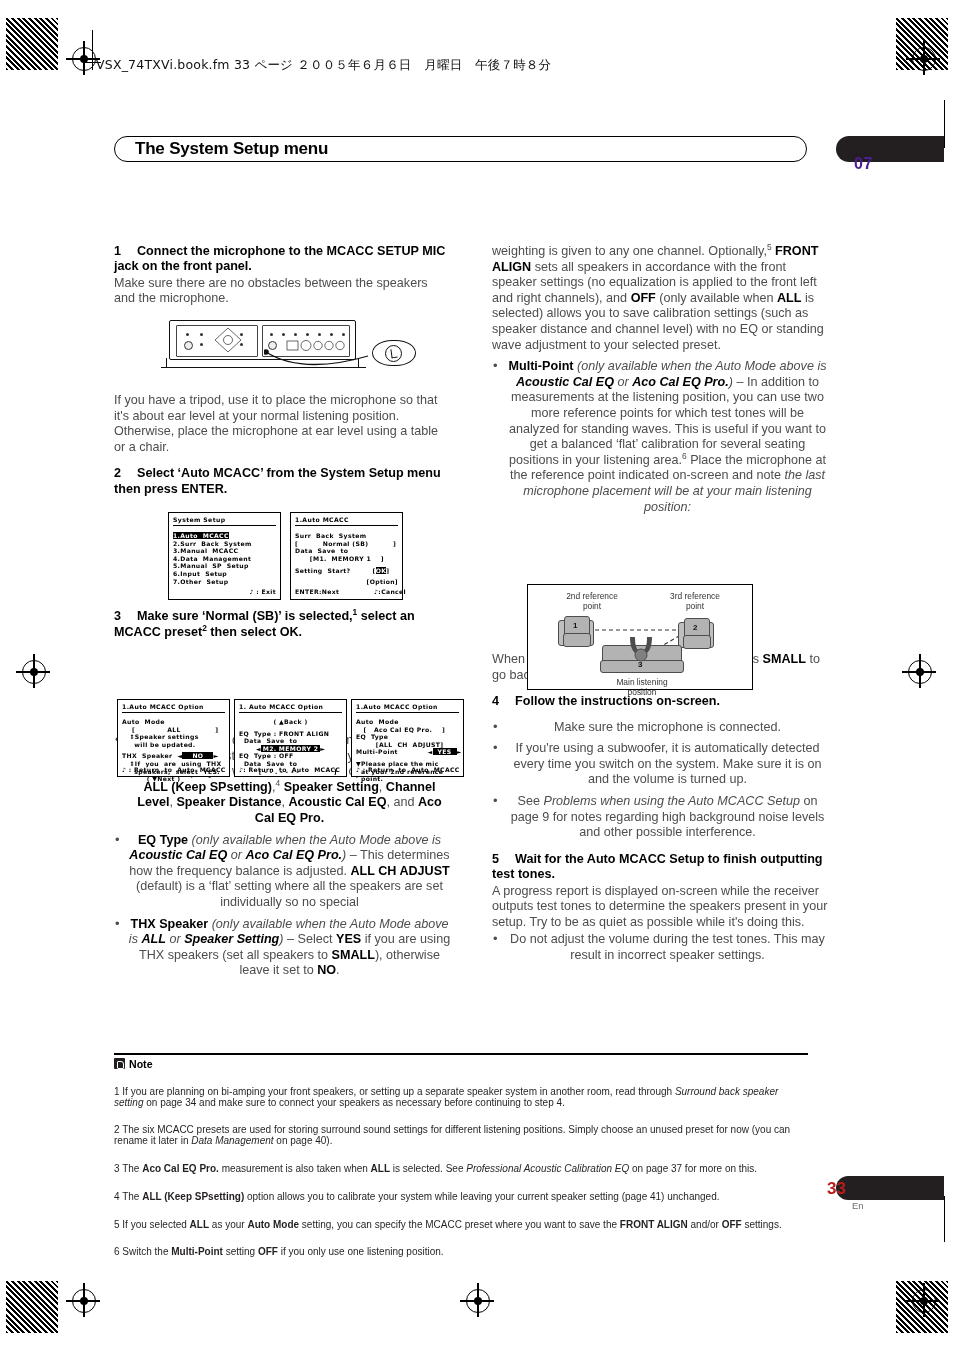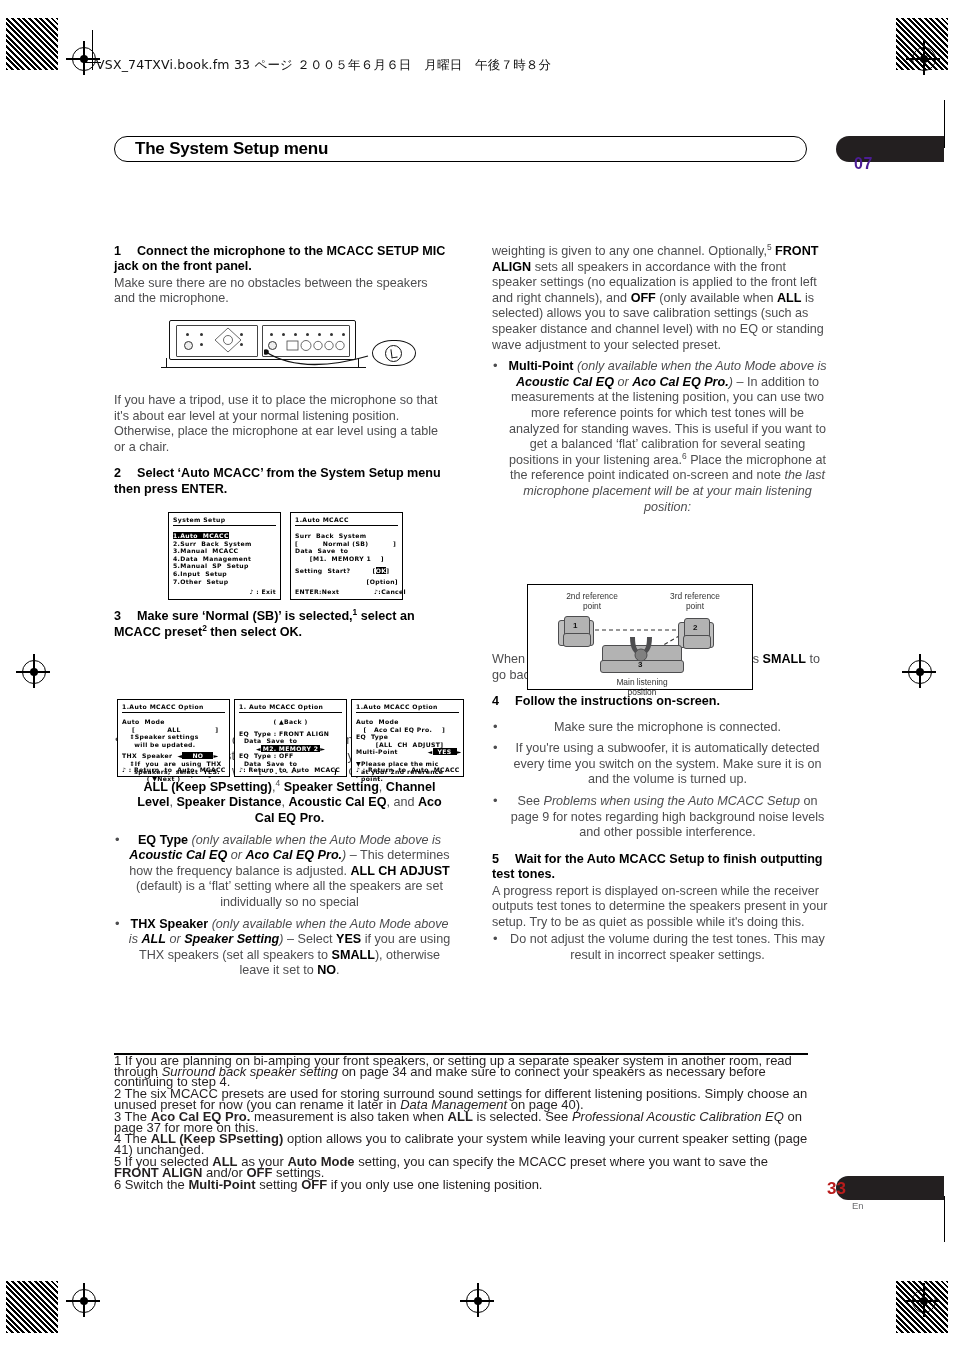--- a/index.html
+++ b/index.html
@@ -150,21 +150,21 @@
   .sofa .num  { position:absolute; font-size:8px; color:#111; font-weight:bold; }
 
   
   .note-wrap { position:absolute; left:114px; top:1053px; width:694px; }
   .note-rule { height:1.8px; background:#000; }
   .note-head { display:flex; align-items:center; gap:4px; margin-top:3px; }
   .note-icon { width:11px; height:11px; background:#231f20; position:relative; border-radius:1px; }
   .note-icon:after { content:""; position:absolute; left:3px; top:2.5px; width:5px; height:6px;
                      border:1.2px solid #fff; border-radius:1px 3px 1px 1px; }
   .note-title { font-size:10.6px; font-weight:bold; color:#000; }
-  .fnote { font-size:13px; line-height:10.8px; color:#231f20; margin-top:1px;
+  .fnote { font-size:10px; line-height:10.8px; color:#231f20; margin-top:17px;
            font-family:"Liberation Sans", sans-serif; }
   .fnote b { font-weight:bold; }
   .fnote i { font-style:italic; }
 
   
   .pagenum-badge { position:absolute; left:836px; top:1176px; width:108px; height:24px;
                    background:#231f20; border-radius:12px 0 0 12px; }
   .pagenum { position:absolute; left:827px; top:1179px; font-size:17px; font-weight:bold; color:#b91c1c; }
   .pagelang { position:absolute; left:852px; top:1200px; font-size:9.5px; color:#6d6e71; }
   .foot-tick { position:absolute; left:944px; top:1196px; width:1px; height:46px; background:#000; }
@@ -434,20 +434,24 @@
         <circle cx="15" cy="20" r="6" fill="#808080" stroke="#4d4d4f" stroke-width="1"></circle>
       </svg>
     </div>
 
     <div class="ref-lab" style="left:62px;top:92px;width:104px;white-space:pre-line;">Main listening
 position</div>
   </div>
 
   <div class="note-wrap">
     <div class="note-rule"></div>
+    <div class="note-head">
+      <span class="note-icon"></span>
+      <span class="note-title">Note</span>
+    </div>
     <div class="fnote">1 If you are planning on bi-amping your front speakers, or setting up a separate speaker system in another room, read through <i>Surround back speaker setting</i> on page 34 and make sure to connect your speakers as necessary before continuing to step 4.</div>
     <div class="fnote">2 The six MCACC presets are used for storing surround sound settings for different listening positions. Simply choose an unused preset for now (you can rename it later in <i>Data Management</i> on page 40).</div>
     <div class="fnote">3 The <b>Aco Cal EQ Pro.</b> measurement is also taken when <b>ALL</b> is selected. See <i>Professional Acoustic Calibration EQ</i> on page 37 for more on this.</div>
     <div class="fnote">4 The <b>ALL (Keep SPsetting)</b> option allows you to calibrate your system while leaving your current speaker setting (page 41) unchanged.</div>
     <div class="fnote">5 If you selected <b>ALL</b> as your <b>Auto Mode</b> setting, you can specify the MCACC preset where you want to save the <b>FRONT ALIGN</b> and/or <b>OFF</b> settings.</div>
     <div class="fnote">6 Switch the <b>Multi-Point</b> setting <b>OFF</b> if you only use one listening position.</div>
   </div>
 
   <div class="pagenum-badge"></div>
   <div class="pagenum">33</div>

